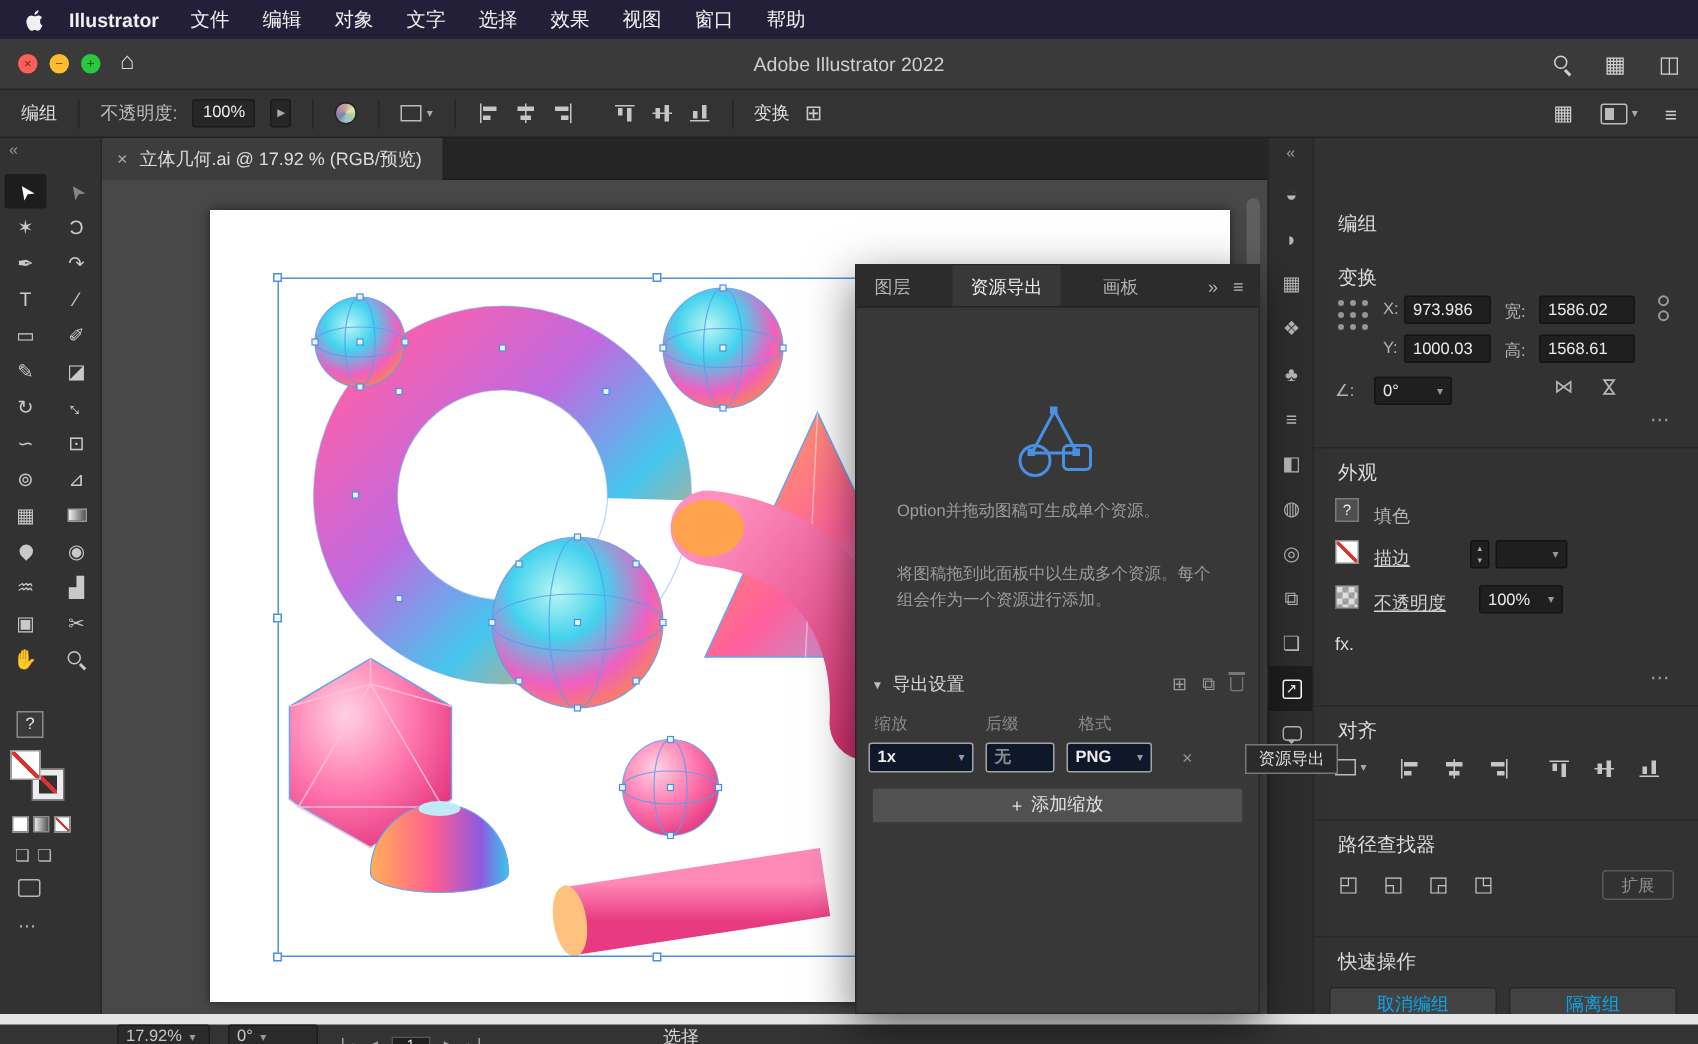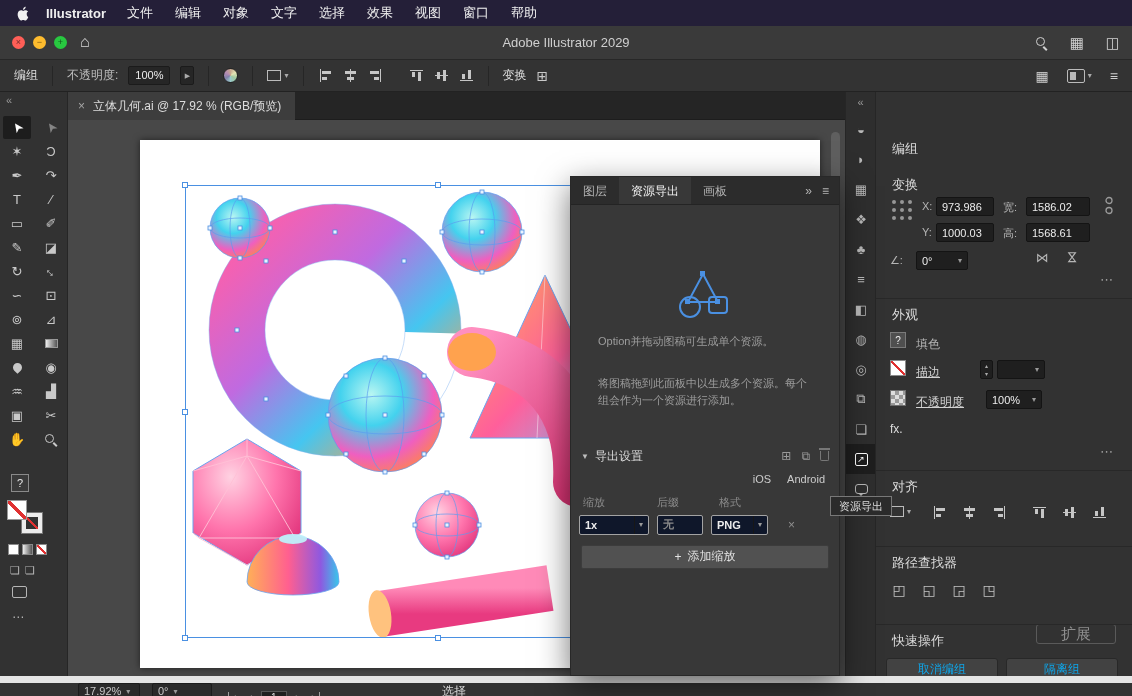--- a/index.html
+++ b/index.html
@@ -145,22 +145,22 @@
   .sw16{width:16px;height:16px;border:1px solid #8a8a8a;}
   .checker{width:16px;height:16px;border:1px solid #6d6d6d;background-color:#ddd;
     background-image:linear-gradient(45deg,#999 25%,rgba(0,0,0,0) 25%,rgba(0,0,0,0) 75%,#999 75%),
                      linear-gradient(45deg,#999 25%,rgba(0,0,0,0) 25%,rgba(0,0,0,0) 75%,#999 75%);
     background-size:8px 8px;background-position:0 0,4px 4px;}
   .ulink{text-decoration:underline;color:#d2d2d2;font-size:11px;}
   .stepper{display:inline-flex;flex-direction:column;width:13px;height:19px;border:1px solid #141414;background:#1f1f1f;border-radius:2px;
            color:#aaa;font-size:6px;line-height:8px;text-align:center;justify-content:center;}
   .flip-ic{color:#b5b5b5;font-size:13px;}
   .pf-ic{width:22px;height:19px;display:flex;align-items:center;justify-content:center;color:#c3c3c3;font-size:14px;}
-  .expand-btn{position:absolute;height:20px;padding:0 24px;border:1px solid #5a5a5a;border-radius:3px;color:#8f8f8f;font-size:15px;
-              display:flex;align-items:center;background:none;margin-top:44px;}
+  .expand-btn{position:absolute;height:20px;padding:0 12px;border:1px solid #5a5a5a;border-radius:3px;color:#8f8f8f;font-size:11px;
+              display:flex;align-items:center;background:none;}
   .qa-btn{position:absolute;height:22px;background:#424242;border:1px solid #282828;border-radius:3px;color:#0ea5e9;font-size:12px;
           display:flex;align-items:center;justify-content:center;}
 
   
   .statusbar{position:absolute;left:0;top:676px;width:1132px;height:36px;background:#333;border-top:7px solid #e5e5e5;
              display:flex;font-size:11px;color:#c8c8c8;}
   .sb-field{background:#2a2a2a;border:1px solid #1c1c1c;border-radius:2px;height:16px;display:flex;align-items:center;padding:0 5px;gap:5px;font-size:11px;}
   .sb-zoom{margin-left:78px;min-width:62px;}
   .sb-angle{margin-left:12px;min-width:60px;}
   .sb-nav{margin-left:16px;display:flex;align-items:center;gap:9px;color:#9f9f9f;font-size:9px;}
@@ -181,21 +181,21 @@
     <span id="menu-items"><span class="menu-item">文件</span><span class="menu-item">编辑</span><span class="menu-item">对象</span><span class="menu-item">文字</span><span class="menu-item">选择</span><span class="menu-item">效果</span><span class="menu-item">视图</span><span class="menu-item">窗口</span><span class="menu-item">帮助</span></span>
   </div>
 
   <div class="titlebar">
     <div class="traffic">
       <span class="light l-red">×</span>
       <span class="light l-yellow">−</span>
       <span class="light l-green">+</span>
     </div>
     <span class="home-ic">⌂</span>
-    <div class="win-title">Adobe Illustrator 2029</div>
+    <div class="win-title">Adobe Illustrator 2022</div>
     <div class="tb-right">
       <span class="ico-zoom" style="color:#d0d0d0"></span>
       <span>▦</span>
       <span>◫</span>
     </div>
   </div>
 
   <div class="controlbar">
     <span class="cb-label">编组</span>
     <span class="sep"></span>
@@ -537,21 +537,21 @@
       <span class="handle" style="right:-4px;bottom:-4px;"></span>
     </div>
 
     <div class="vscroll">
         <span class="thumb"></span>
       </div>
   </div>
 
   <div class="assets">
     <div class="as-head">
-      <span id="assets-tabs" style="display:flex;">
+      <span id="assets-tabs" style="display:flex;gap:16px;">
           <span class="ptab">图层</span>
           <span class="ptab active">资源导出</span>
           <span class="ptab">画板</span>
         </span>
       <span class="as-head-right">
         <span>»</span>
         <span>≡</span>
       </span>
     </div>
     <div class="as-body">
@@ -571,24 +571,20 @@
       <div class="hint">将图稿拖到此面板中以生成多个资源。每个组会作为一个资源进行添加。</div>
 
       <div class="as-settings">
         <span style="font-size:8px;color:#bdbdbd;">▼</span>
         <span>导出设置</span>
         <span class="as-set-right">
           <span>⊞</span>
           <span>⧉</span>
           <span class="ico-trash"></span>
         </span>
-      </div>
-      <div class="as-platforms">
-        <span>iOS</span>
-        <span>Android</span>
       </div>
       <div class="as-cols">
         <span class="c1">缩放</span>
         <span class="c2">后缀</span>
         <span class="c3">格式</span>
       </div>
       <div class="as-fields">
         <span class="field f-scale">
           <span>1x</span>
           <span class="cv">▾</span>

